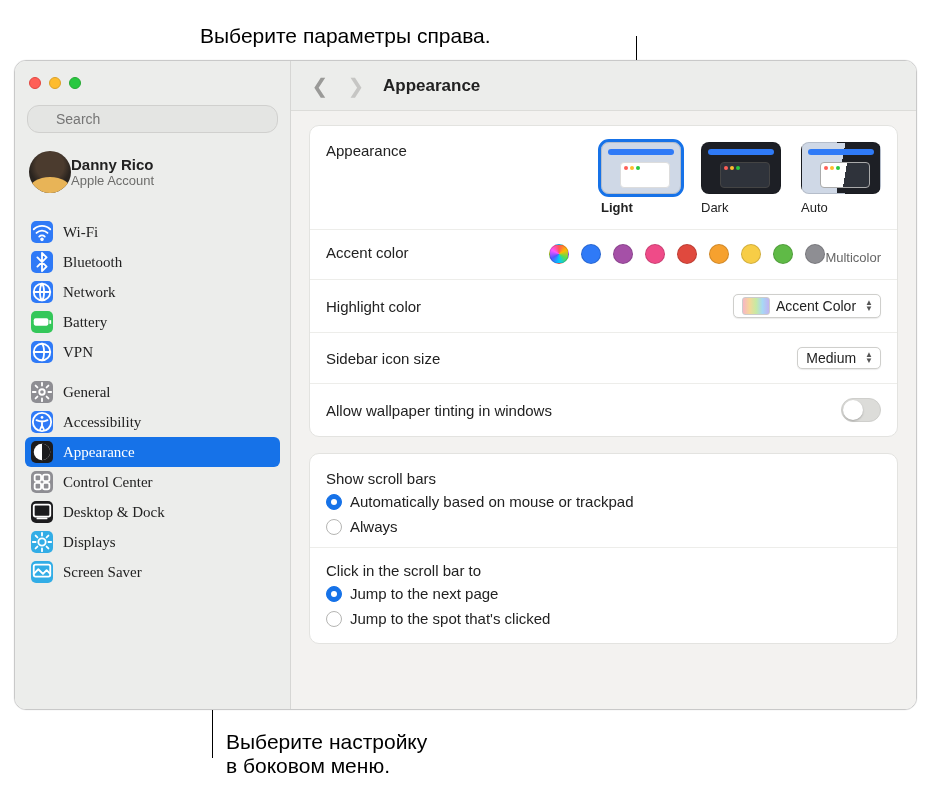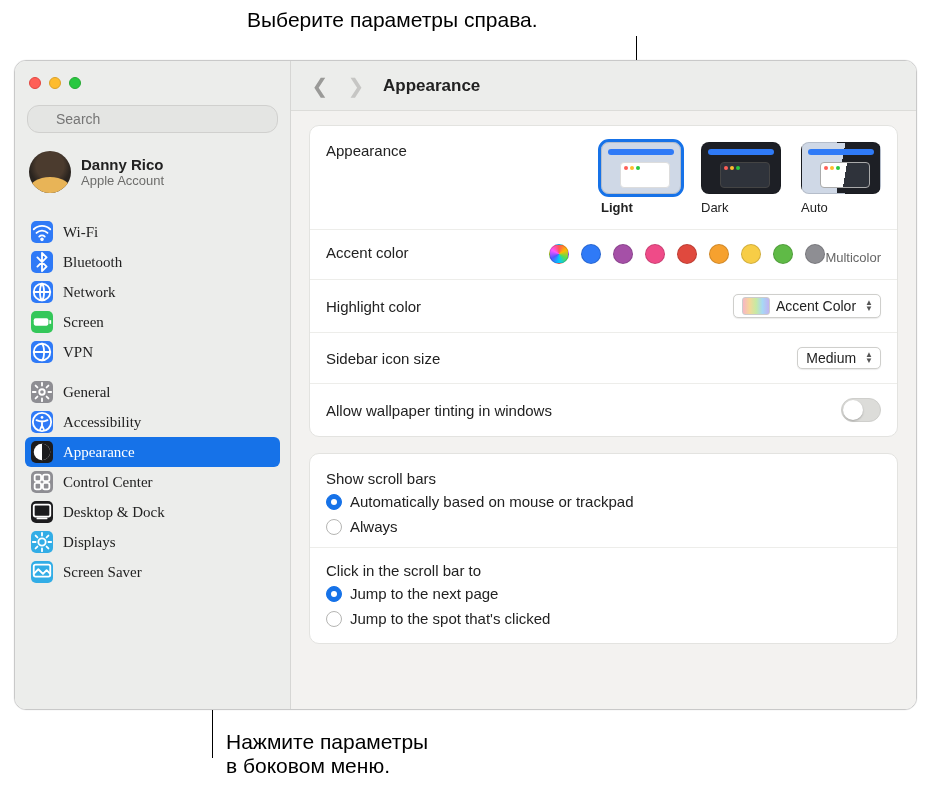--- a/index.html
+++ b/index.html
@@ -71,21 +71,20 @@
     position: absolute;
     left: 20px;
     margin-top: 6px;
     width: 15px;
     height: 15px;
     color: #8a8a88;
   }
   .account {
     display: flex;
     align-items: center;
-    gap: 10px;
     padding: 10px 14px 14px 14px;
   }
   .avatar {
     width: 42px;
     height: 42px;
     border-radius: 50%;
     background: radial-gradient(circle at 50% 35%, #4b3b2e 0 40%, #2a241f 60%);
     position: relative;
     overflow: hidden;
   }
@@ -220,23 +219,23 @@
   }
   .radio.checked{ border-color:#1672e8; background:#1672e8;}
   .radio.checked::after{
     content:""; position:absolute; inset:4px; background:#fff; border-radius:50%;
   }
   .section-title{font-size:15px; margin-bottom:2px;}
 </style>
 </head>
 <body>
 
-<div class="annotation" style="left:200px; top:8px;margin-left:47px;">Выберите параметры справа.</div>
+<div class="annotation" style="left:200px; top:24px;">Выберите параметры справа.</div>
 <div class="ann-line" style="left:636px; top:36px; width:1px; height:96px;"></div>
-<div class="annotation" style="left:226px; top:730px;">Нажмите параметры
+<div class="annotation" style="left:226px; top:730px;">Выберите настройку
 в боковом меню.</div>
 <div class="ann-line" style="left:212px; top:608px; width:1px; height:150px;"></div>
 
 <div class="window">
 
   <div class="sidebar">
     <div class="titlebar">
       <div class="traffic tl-close"></div>
       <div class="traffic tl-min"></div>
       <div class="traffic tl-max"></div>
@@ -285,21 +284,21 @@
             </div>
             <span>Network</span>
           </div>
           <div class="nav-item">
             <div class="nav-icon" style="background: rgb(52, 199, 89);">
               <svg xmlns="http://www.w3.org/2000/svg" viewBox="0 0 24 24" fill="none" stroke="white" stroke-width="2" stroke-linecap="round" stroke-linejoin="round">
                 <rect x="3" y="8" width="16" height="8" rx="2" fill="white" stroke="none"></rect>
                 <rect x="20" y="10" width="2" height="4" fill="white" stroke="none"></rect>
               </svg>
             </div>
-            <span>Screen</span>
+            <span>Battery</span>
           </div>
           <div class="nav-item">
             <div class="nav-icon" style="background: rgb(47, 122, 247);">
               <svg xmlns="http://www.w3.org/2000/svg" viewBox="0 0 24 24" fill="none" stroke="white" stroke-width="2" stroke-linecap="round" stroke-linejoin="round">
                 <circle cx="12" cy="12" r="9"></circle>
                 <path d="M3 12h18M12 3c3 3 3 15 0 18"></path>
               </svg>
             </div>
             <span>VPN</span>
           </div>

